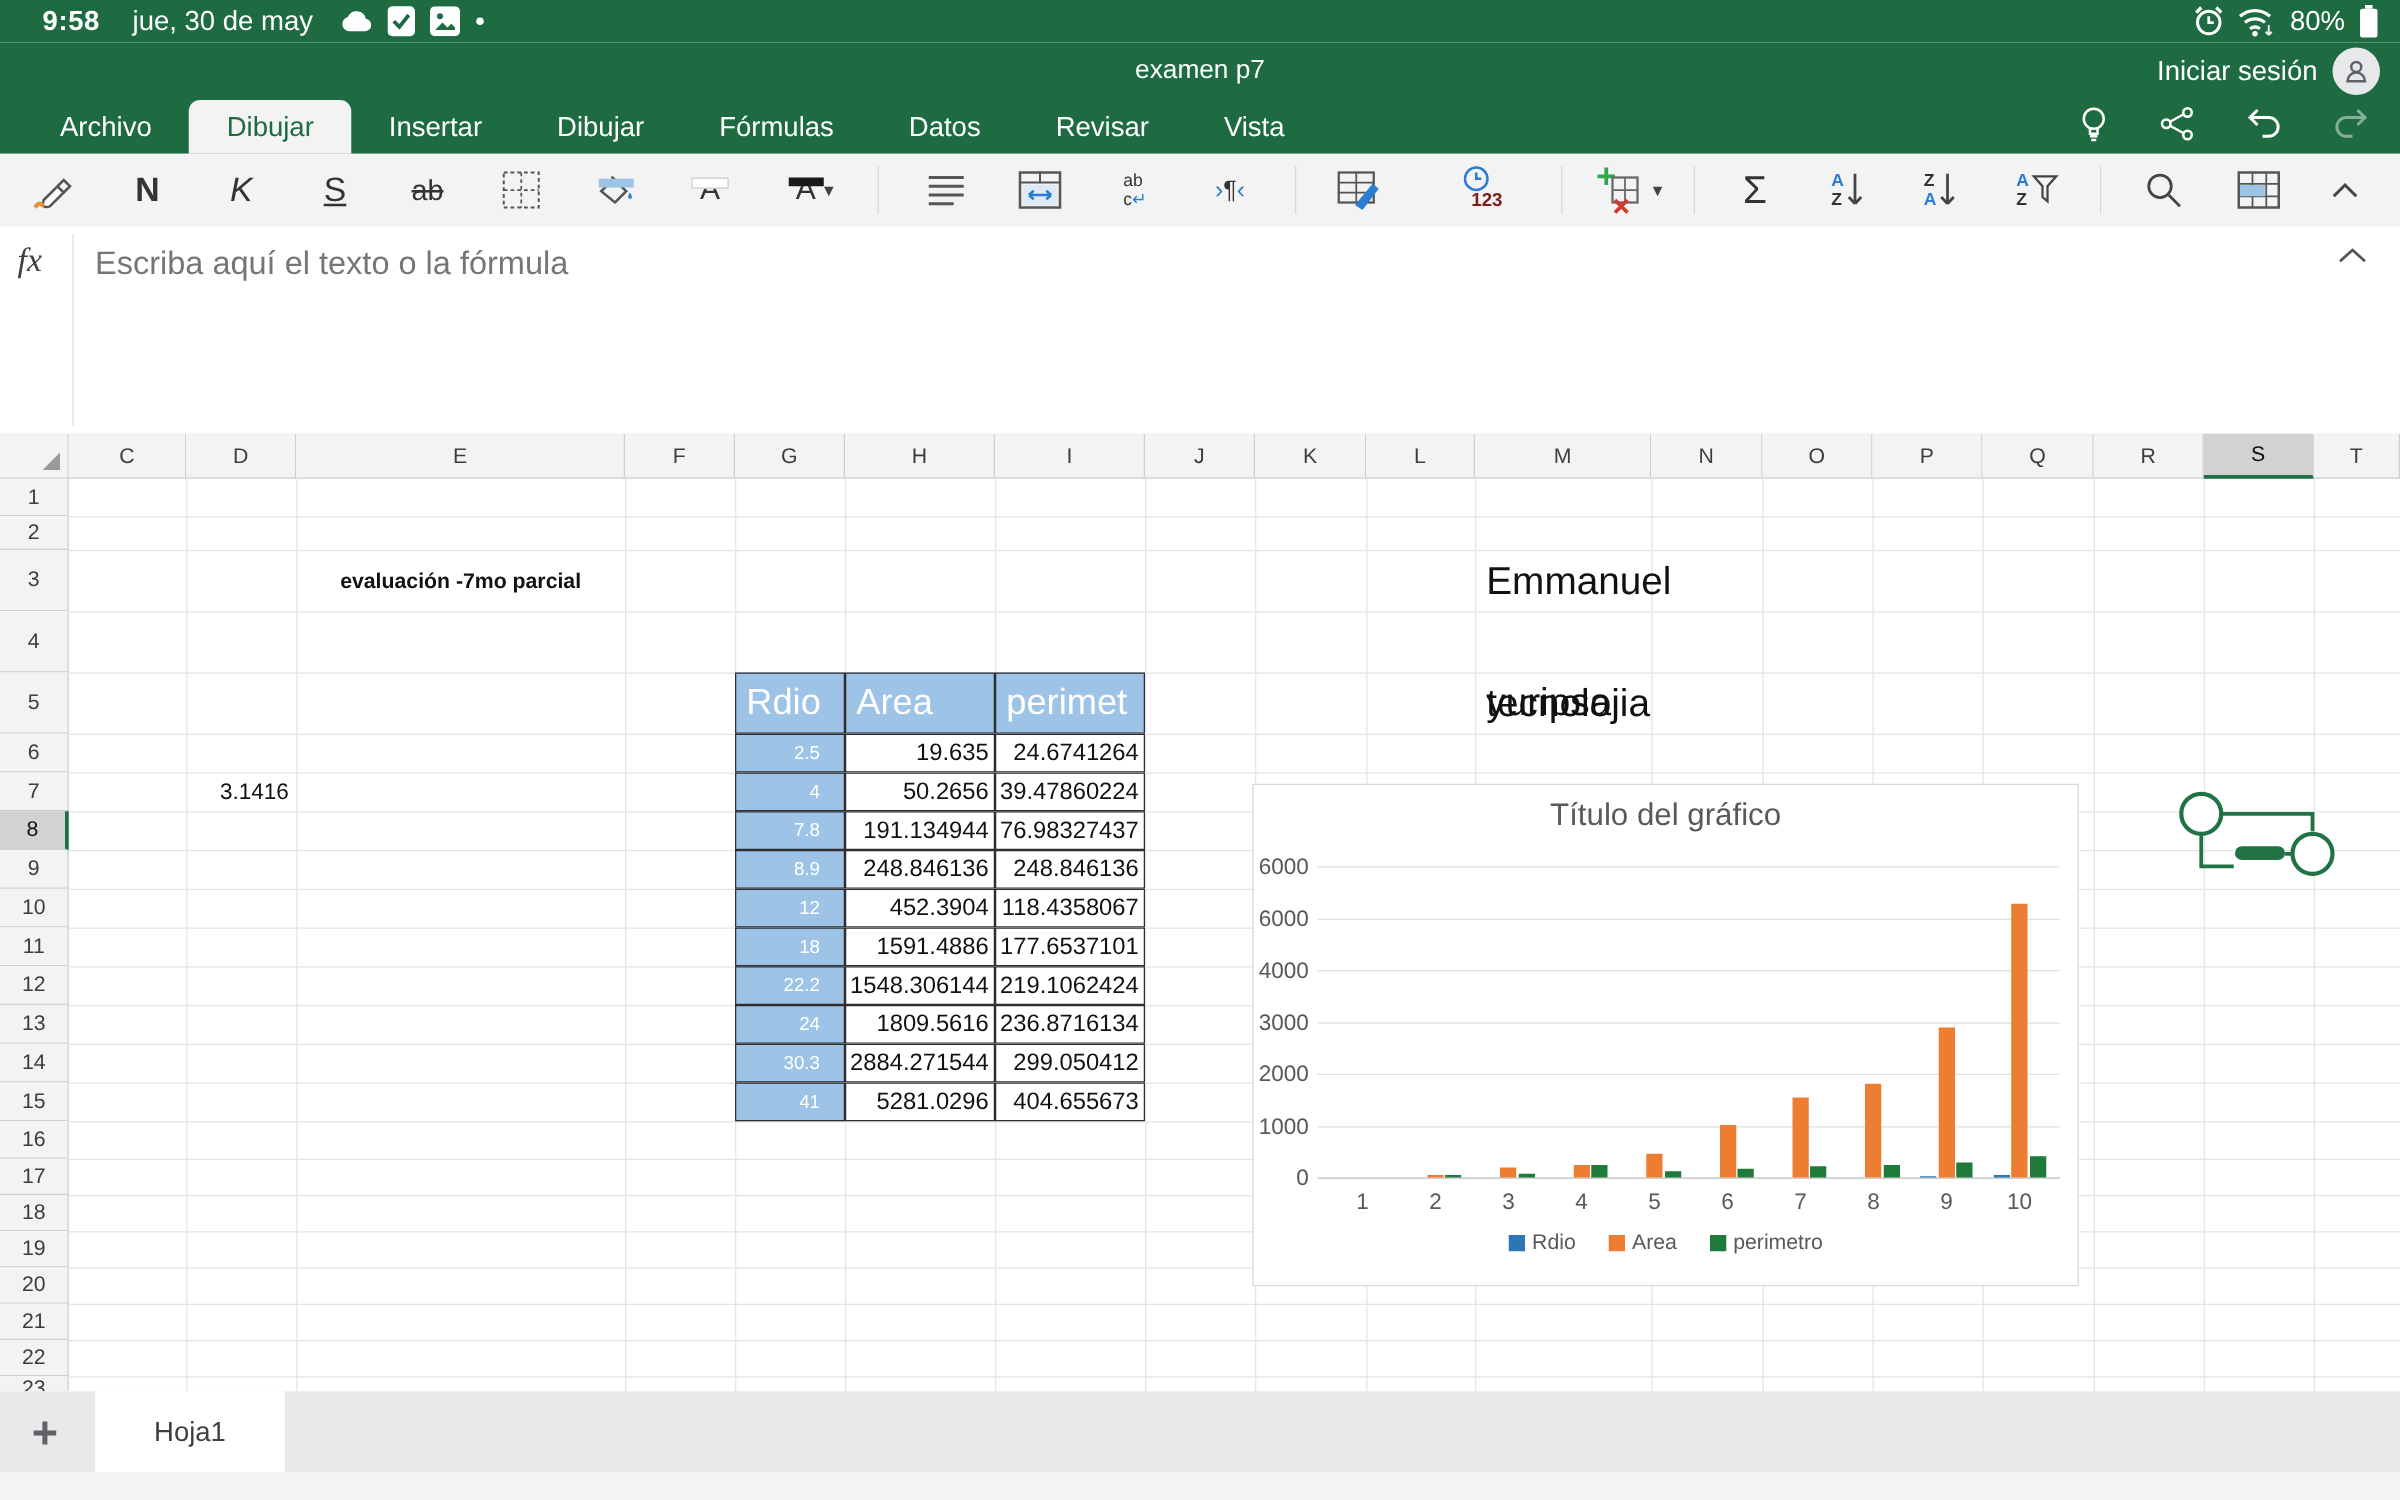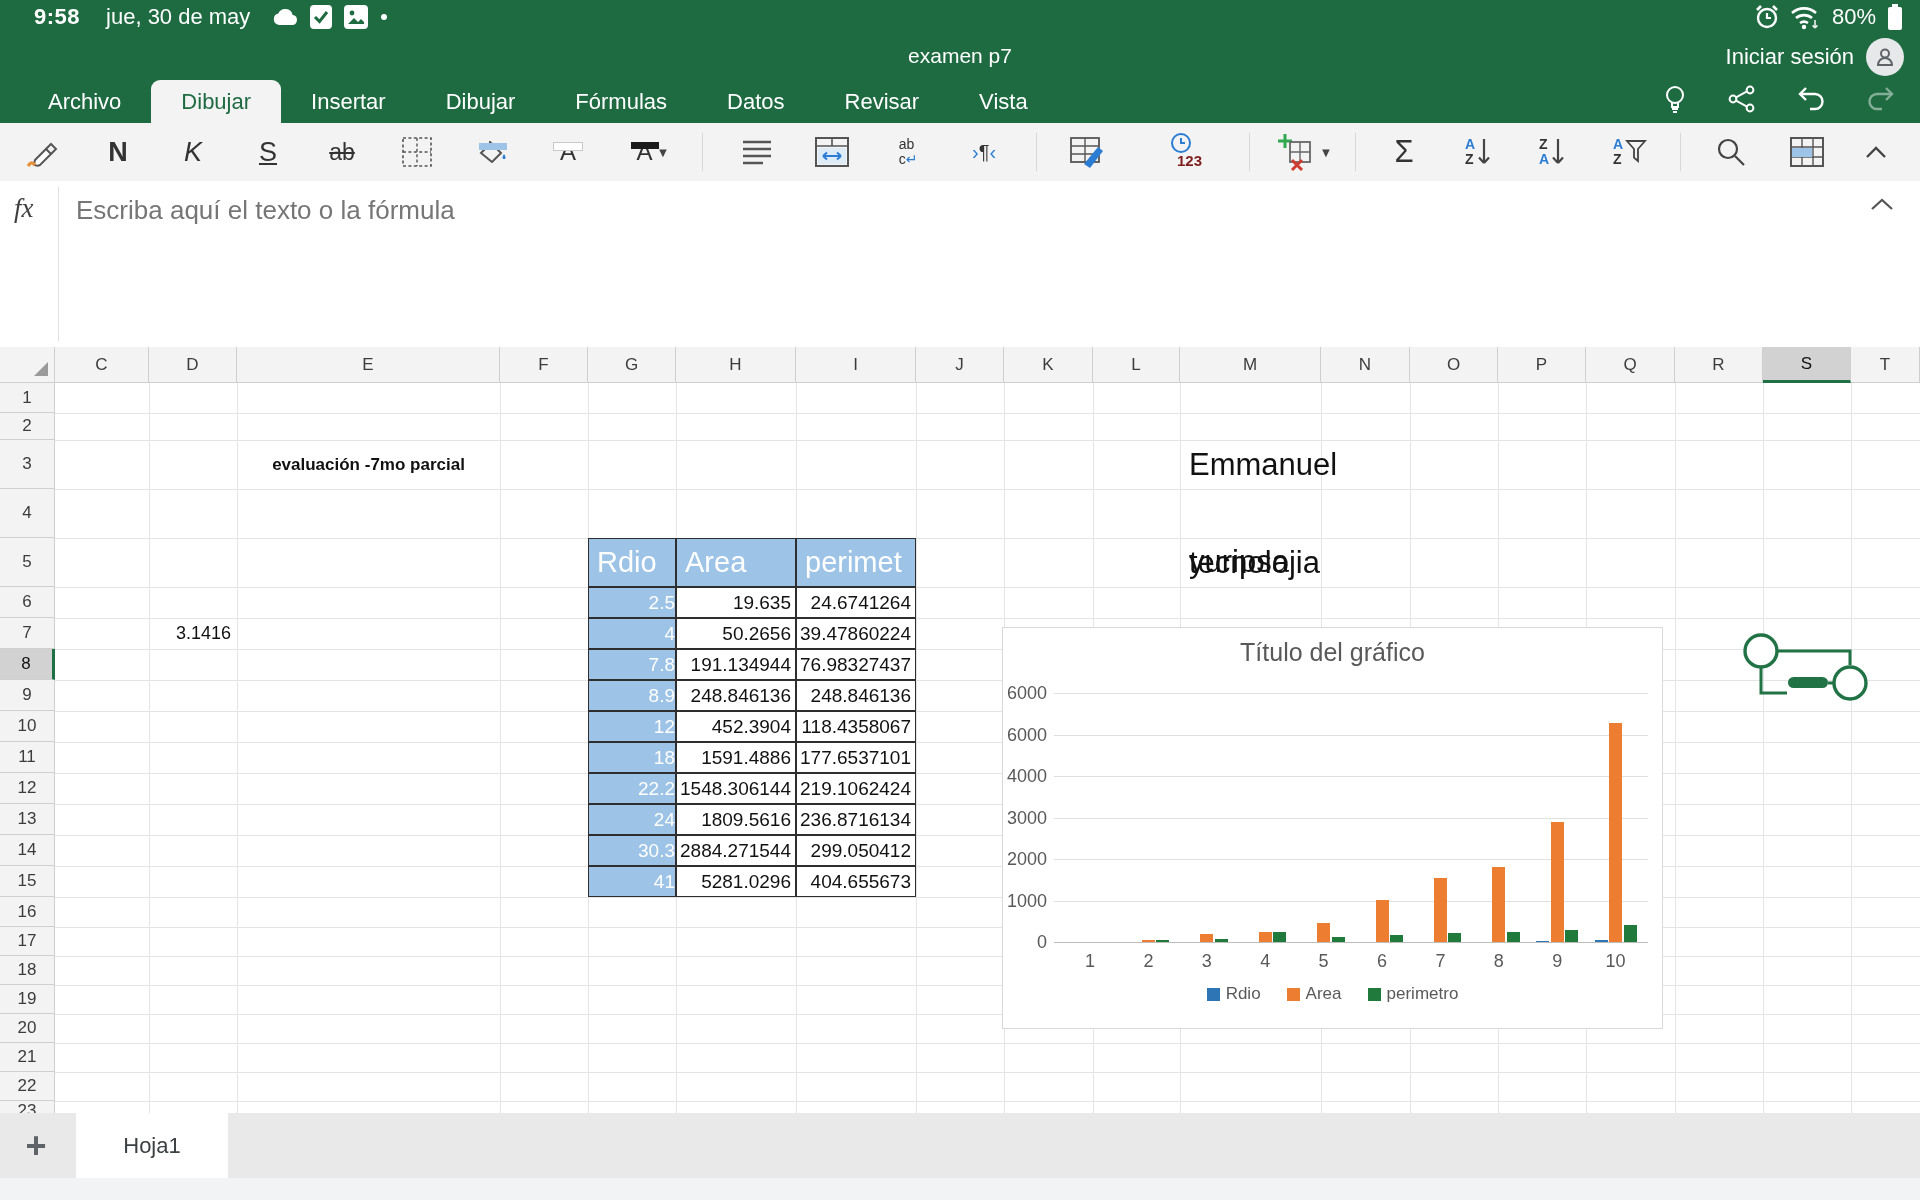--- a/index.html
+++ b/index.html
@@ -67,21 +67,21 @@
   .hline{position:absolute;height:1px;background:#e4e4e4;left:55px;right:0;}
   .cellov{position:absolute;color:#111;display:flex;box-sizing:border-box;}
   .cell-eval{font-weight:bold;font-size:17px;align-items:center;justify-content:center;white-space:nowrap;}
   .cell-num{font-size:18px;align-items:center;justify-content:flex-end;padding-right:6px;}
   .cell-name{font-size:31px;align-items:center;padding-left:9px;white-space:nowrap;}
 
   
   .dtable{position:absolute;}
   .dt-cell{position:absolute;box-sizing:border-box;border:1.5px solid #2e2e2e;display:flex;align-items:center;}
   .dt-h{background:#9dc3e6;color:#fff;font-size:29px;padding-left:8px;white-space:nowrap;overflow:hidden;}
-  .dt-g{background:#9dc3e6;color:#fff;font-size:19px;justify-content:flex-end;padding-right:0;}
+  .dt-g{background:#9dc3e6;color:#fff;font-size:15px;justify-content:flex-end;padding-right:19px;}
   .dt-v{background:#fff;color:#111;font-size:19px;justify-content:flex-end;padding-right:4px;}
 
   
   .chart{position:absolute;left:1002px;top:627px;width:661px;height:402px;background:#fff;border:1px solid #d8d8d8;box-sizing:border-box;}
   .ch-title{position:absolute;left:0;right:0;top:10px;text-align:center;font-size:25px;color:#595959;}
   .gline{position:absolute;height:1px;background:#e0e0e0;}
   .gline.axis{background:#bdbdbd;}
   .ytick{position:absolute;width:44px;text-align:right;font-size:18px;color:#595959;}
   .xtick{position:absolute;width:44px;text-align:center;font-size:18px;color:#595959;}
   .bar{position:absolute;}

